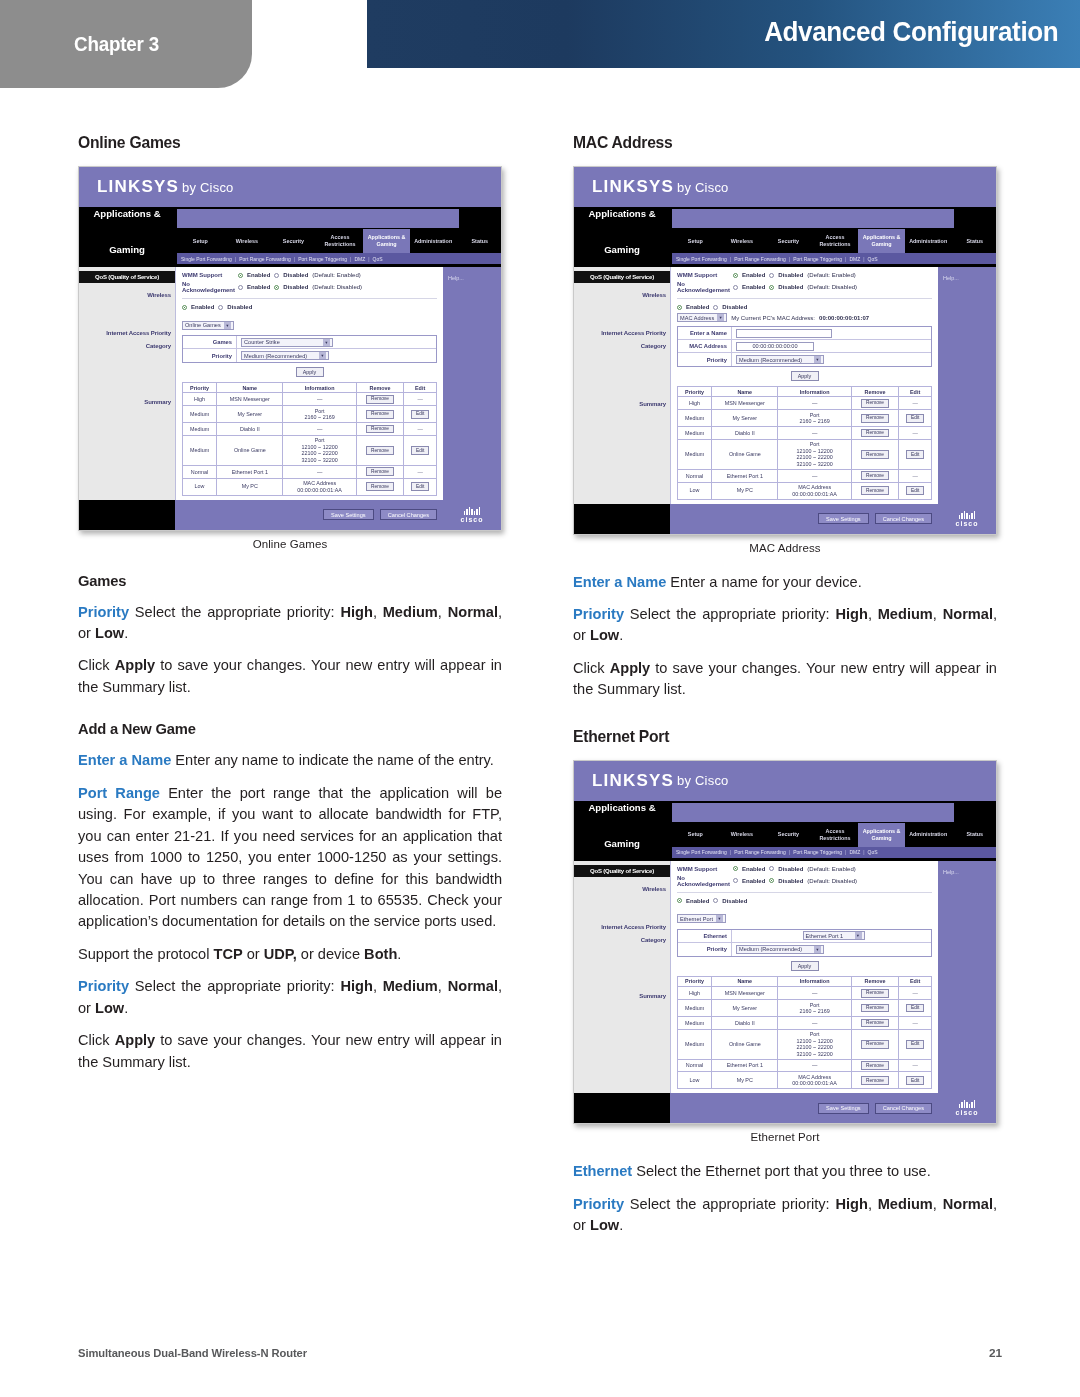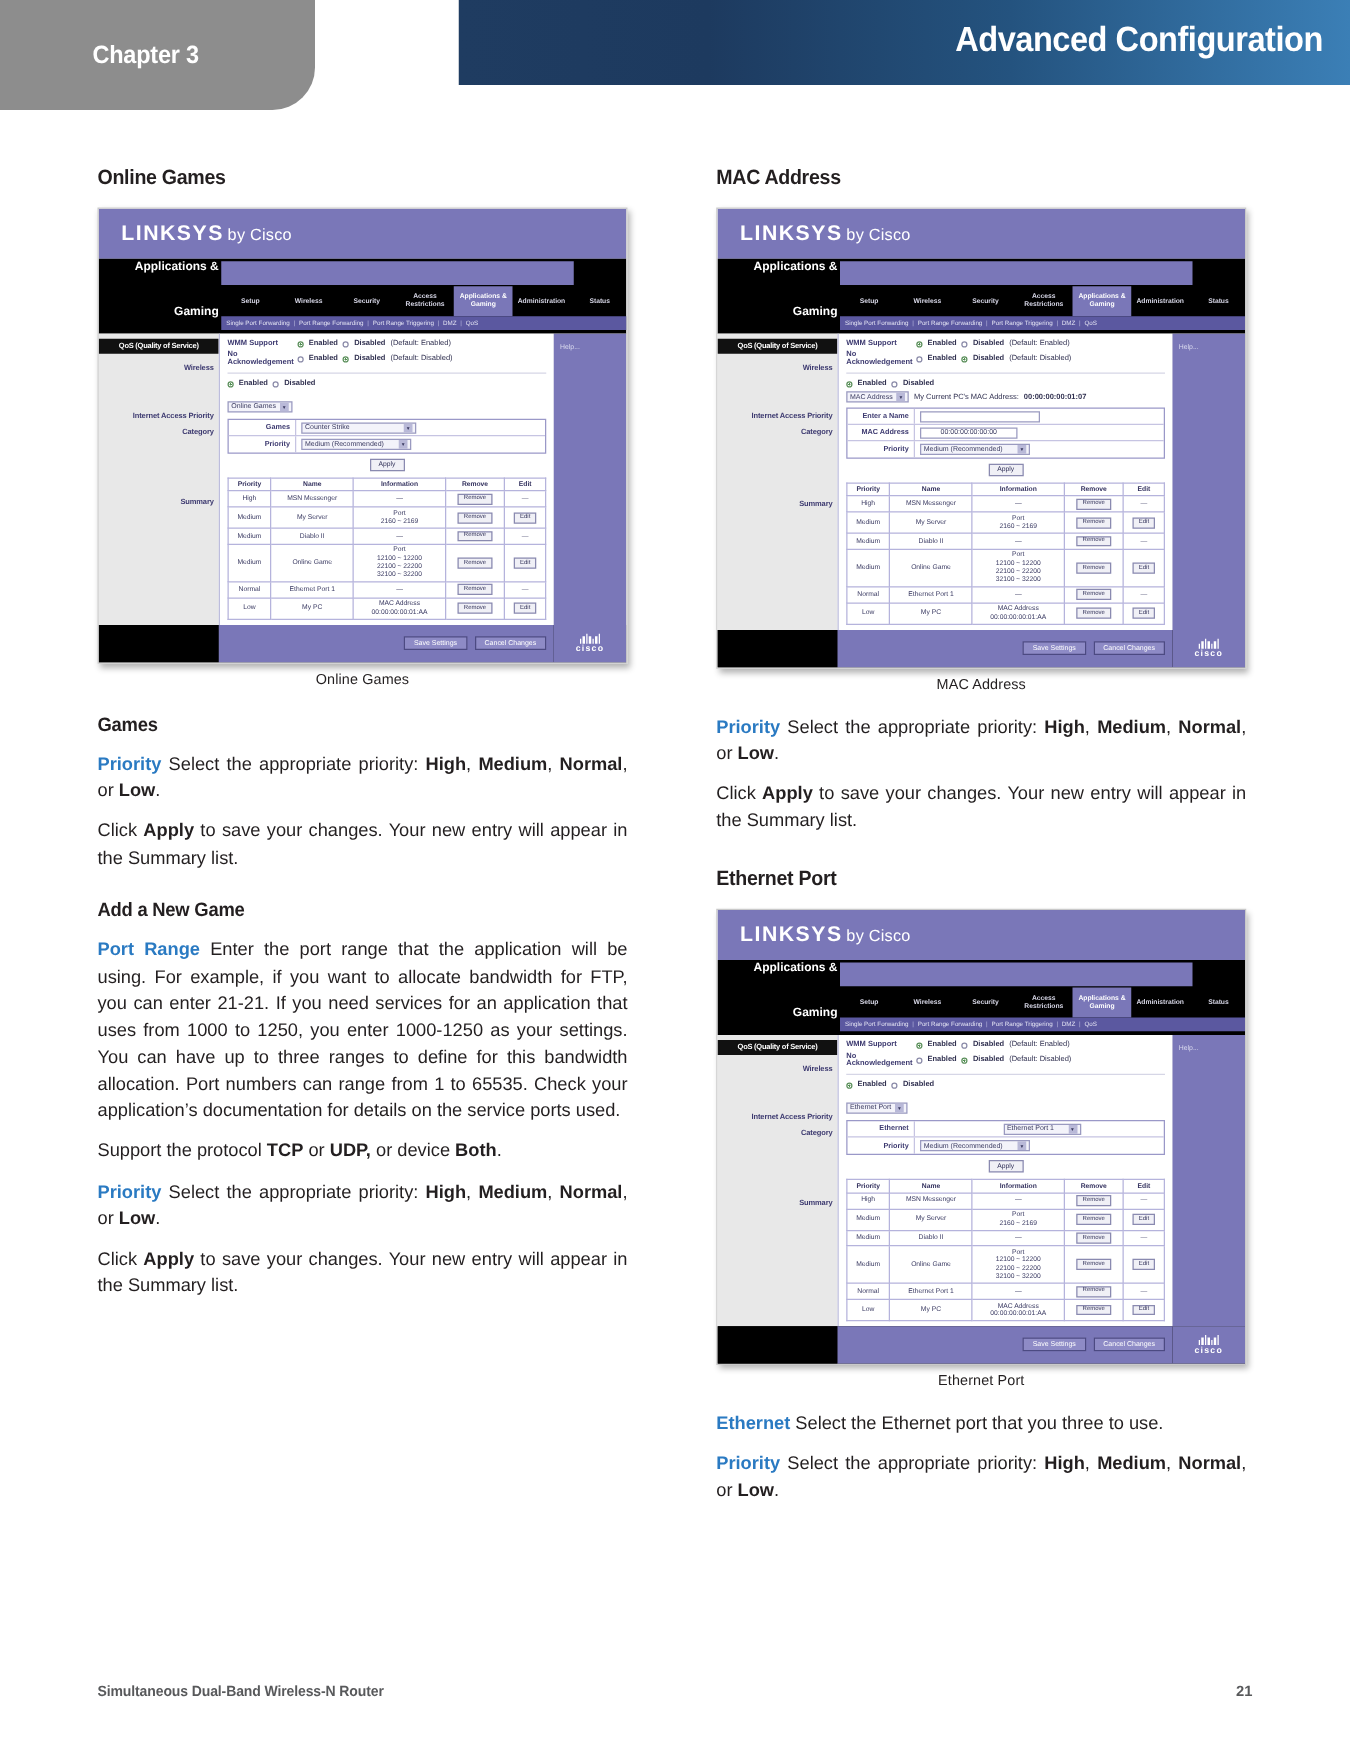--- a/index.html
+++ b/index.html
@@ -83,21 +83,21 @@
     color: #ffffff; font-size: 17px; font-weight: bold; letter-spacing: 1.2px;
   }
   .brand-by { color: #ffffff; font-size: 13px; margin-left: 3px; letter-spacing: .2px; }
 
   .navzone { position: relative; height: 60px; background: #000; }
   .navzone .purpleslab {
     position: absolute; left: 98px; top: 2px; width: 282px; height: 19px; background: #7a77b8;
   }
   .navzone .appsgaming {
     position: absolute; left: 0; top: 0; width: 96px; height: 50px;
-    color: #fff; font-size: 9.6px; font-weight: bold; text-align: right;
+    color: #fff; font-size: 9.6px; font-weight: bold; text-align: center;
     display: flex; flex-direction: column; justify-content: center; line-height: 1.25; gap: 24px;
   }
   .tabrow {
     position: absolute; left: 98px; top: 22px; width: 326px; height: 24px;
     display: flex; align-items: center;
   }
   .tabrow .tab {
     color: #d8d8e8; font-size: 5.4px; font-weight: bold; text-align: center;
     padding: 0 4px; line-height: 1.25; flex: 1;
   }
@@ -395,20 +395,23 @@
     <p class="body">
       <span class="blue">Priority</span><span> Select the appropriate priority: </span><span class="bold">High</span><span>, </span><span class="bold">Medium</span><span>, </span><span class="bold">Normal</span><span>, or </span><span class="bold">Low</span><span>.</span>
     </p>
 
     <p class="body">
       <span>Click </span><span class="bold">Apply</span><span> to save your changes. Your new entry will appear in the Summary list.</span>
     </p>
 
     <h3 class="sub">Add a New Game</h3>
 
+    <p class="body">
+      <span class="blue">Enter a Name</span><span> Enter any name to indicate the name of the entry.</span>
+    </p>
 
     <p class="body">
       <span class="blue">Port Range</span><span> Enter the port range that the application will be using. For example, if you want to allocate bandwidth for FTP, you can enter 21-21. If you need services for an application that uses from 1000 to 1250, you enter 1000-1250 as your settings. You can have up to three ranges to define for this bandwidth allocation. Port numbers can range from 1 to 65535. Check your application’s documentation for details on the service ports used.</span>
     </p>
 
     <p class="body">
       <span>Support the protocol </span><span class="bold">TCP</span><span> or </span><span class="bold">UDP,</span><span> or device </span><span class="bold">Both</span><span>.</span>
     </p>
 
     <p class="body">
@@ -597,20 +600,23 @@
                 <i style="height:6px"></i>
                 <i style="height:8px"></i>
             </span>
             <span class="ciscotxt">cisco</span>
           </div>
         </div>
       </div>
       <div class="caption">MAC Address</div>
     </div>
 
+    <p class="body">
+      <span class="blue">Enter a Name</span><span> Enter a name for your device.</span>
+    </p>
 
 
     <p class="body">
       <span class="blue">Priority</span><span> Select the appropriate priority: </span><span class="bold">High</span><span>, </span><span class="bold">Medium</span><span>, </span><span class="bold">Normal</span><span>, or </span><span class="bold">Low</span><span>.</span>
     </p>
 
     <p class="body">
       <span>Click </span><span class="bold">Apply</span><span> to save your changes. Your new entry will appear in the Summary list.</span>
     </p>
 

